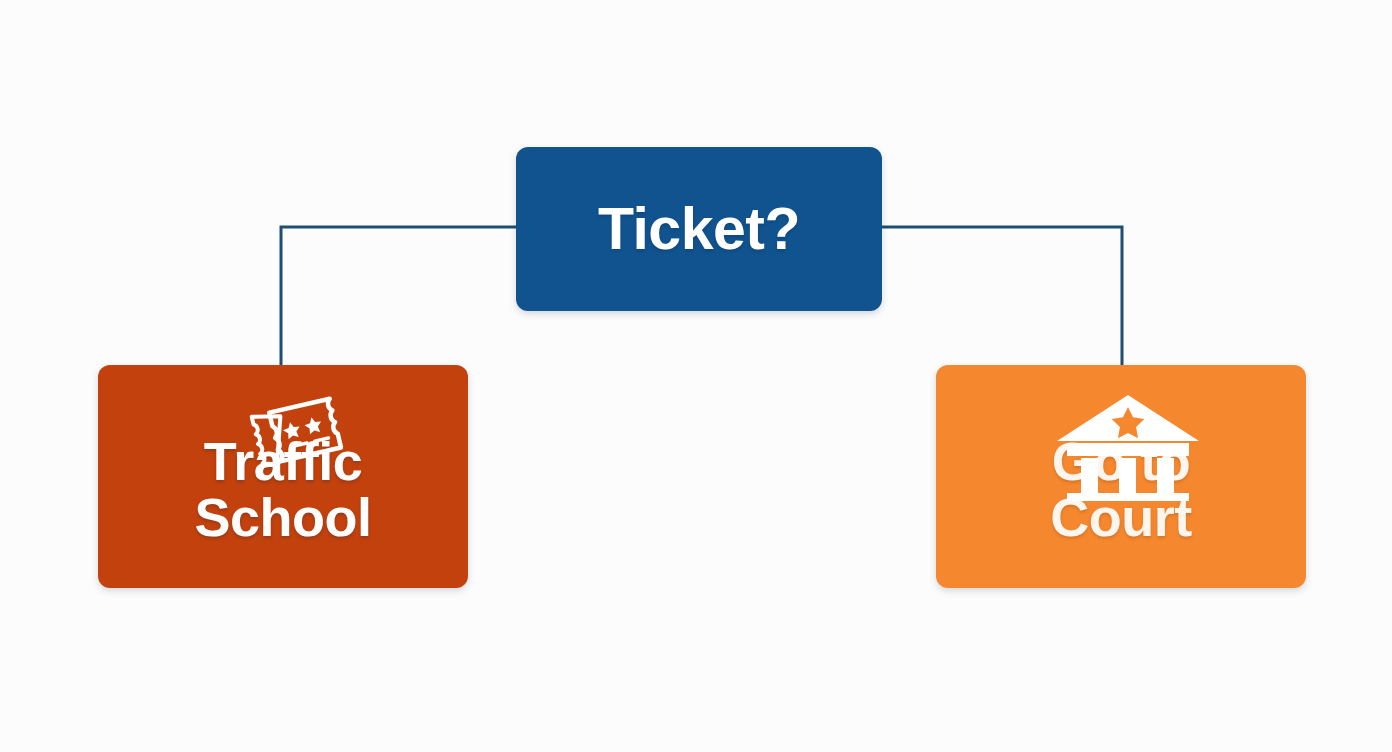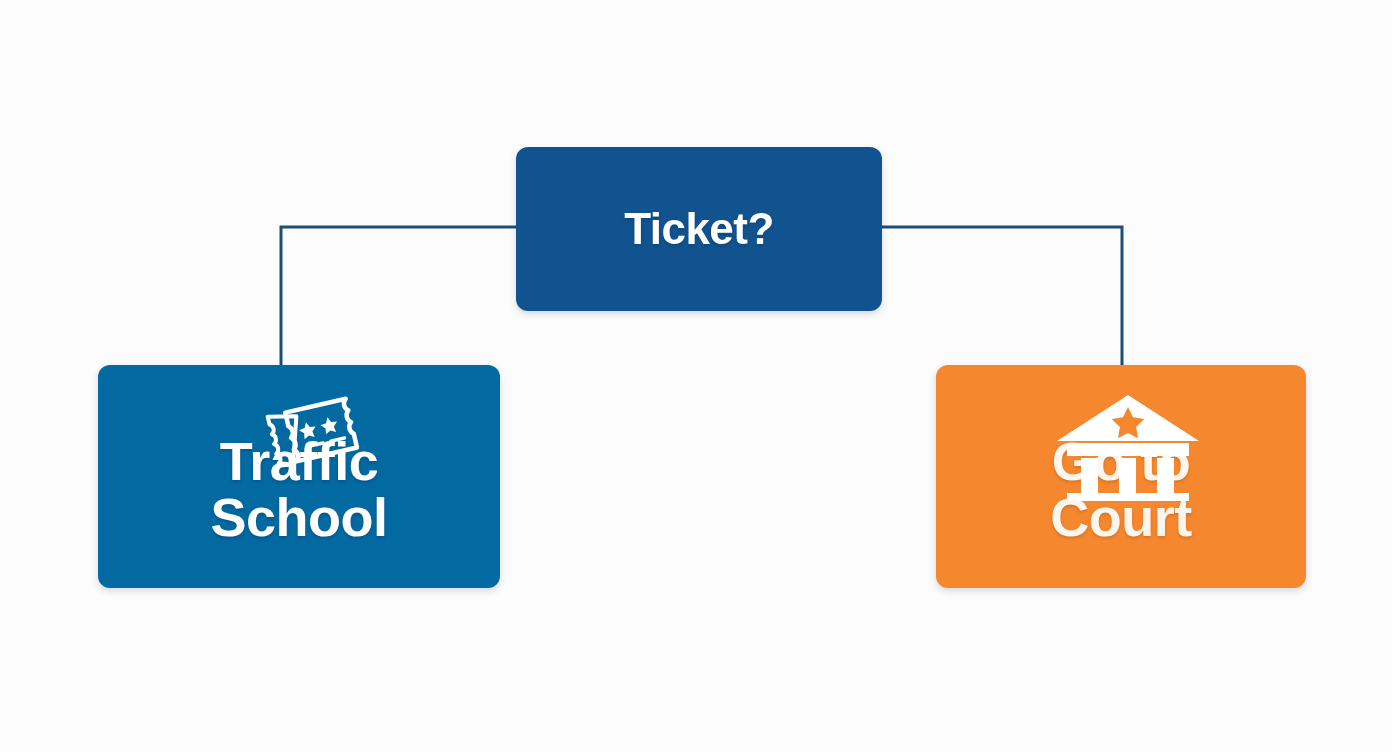--- a/index.html
+++ b/index.html
@@ -56,30 +56,30 @@
 
   
   #node-root {
     left: 516px;
     top: 147px;
     width: 366px;
     height: 164px;
     background: #10538f;
   }
   #node-root .node-label {
-    font-size: 44px;
+    font-size: 59px;
   }
 
   
   #node-traffic-school {
     left: 98px;
     top: 365px;
-    width: 402px;
+    width: 370px;
     height: 223px;
-    background: #0369a1;
+    background: #c2410c;
   }
   #node-traffic-school .node-label {
     font-size: 54px;
     padding-top: 26px;
   }
 
   
   #node-go-to-court {
     left: 936px;
     top: 365px;

